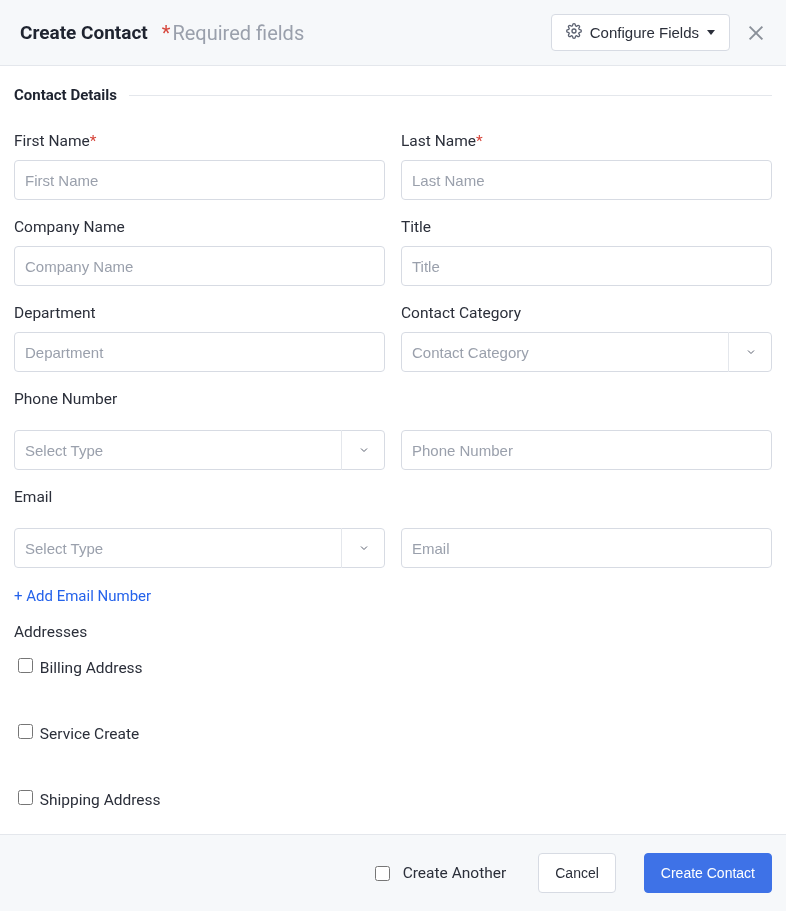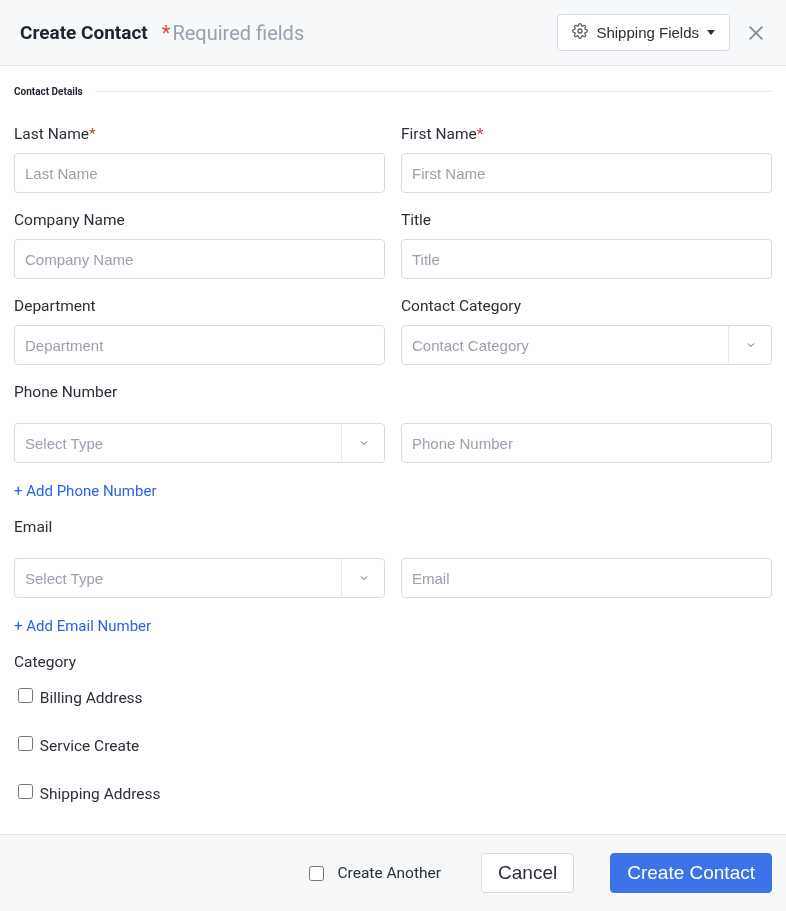--- a/index.html
+++ b/index.html
@@ -11,45 +11,45 @@
   .req-note .ast { color:#d6443a; margin-right:2px; }
   .spacer { flex:1; }
   .config-btn { display:flex; align-items:center; gap:8px; background:#fff; border:1px solid #d7dbe3; border-radius:4px; padding:8px 14px; font-size:15px; color:#2b2f3a; cursor:pointer; }
   .config-btn .caret { width:0;height:0;border-left:4px solid transparent;border-right:4px solid transparent;border-top:5px solid #2b2f3a; }
   .close { margin-left:16px; width:20px; height:20px; position:relative; cursor:pointer; }
   .close::before, .close::after { content:""; position:absolute; left:9px; top:1px; width:2px; height:18px; background:#8a9099; }
   .close::before { transform:rotate(45deg); }
   .close::after  { transform:rotate(-45deg); }
 
   .body { flex:1; overflow:auto; padding:20px 14px 20px 14px; }
-  .section-title { font-size:10px; font-weight:700; color:#1f2430; padding:0 0 6px 0; display:flex; align-items:center; }
+  .section-title { font-size:15px; font-weight:700; color:#1f2430; padding:0 0 6px 0; display:flex; align-items:center; }
   .section-rule { flex:1; height:1px; background:#e4e7ec; margin-left:12px; }
 
   .grid { display:grid; grid-template-columns:1fr 1fr; column-gap:16px; row-gap:18px; margin-top:22px; }
   .field label { display:block; font-size:15.5px; color:#2b2f3a; margin-bottom:10px; }
   .req-ast { color:#d6443a; }
   .ctrl { width:100%; height:40px; border:1px solid #d7dbe3; border-radius:4px; background:#fff; font-size:15px; color:#1f2430; padding:0 10px; }
   .ctrl::placeholder { color:#9aa0ac; }
   .select { position:relative; }
   .select .ctrl { padding-right:44px; color:#9aa0ac; text-align:left; cursor:pointer; }
   .select .chev-wrap { position:absolute; right:0; top:0; height:40px; width:44px; border-left:1px solid #e4e7ec; display:flex; align-items:center; justify-content:center; pointer-events:none;}
   .chev { width:12px; height:12px; }
   .chev svg { display:block; }
 
   .full { grid-column:1 / span 2; }
   .link { color:#2563eb; font-size:15px; cursor:pointer; user-select:none; }
 
   .check-row { display:flex; align-items:center; gap:10px; font-size:15.5px; color:#2b2f3a; }
   .check-row input[type=checkbox]{ width:15px; height:15px; accent-color:#2b2f3a; cursor:pointer;}
 
-  .addr-list { display:flex; flex-direction:column; gap:16px; margin-top:14px; }
+  .addr-list { display:flex; flex-direction:column; gap:34px; margin-top:14px; }
 
-  .footer { background:#f6f8fa; border-top:1px solid #e4e7ec; padding:18px 14px; display:flex; align-items:center; justify-content:flex-end; gap:36px; }
+  .footer { background:#f6f8fa; border-top:1px solid #e4e7ec; padding:18px 14px; display:flex; align-items:center; justify-content:flex-end; gap:28px; }
   .footer .check-row { margin-right:4px; }
-  .btn { height:40px; padding:0 16px; border-radius:4px; font-size:19px; cursor:pointer; }
+  .btn { height:40px; padding:0 16px; border-radius:4px; font-size:14px; cursor:pointer; }
   .btn-secondary { background:#fff; border:1px solid #d7dbe3; color:#2b2f3a; }
   .btn-primary { background:#3e72e7; border:1px solid #3e72e7; color:#fff; }
 
   .gear svg, .chev svg { stroke:#5b6170; }
 </style>
 </head>
 <body>
 
 <div class="modal">
 
@@ -57,41 +57,41 @@
     <div class="header-title">Create Contact</div>
     <div class="req-note"><span class="ast">*</span><span>Required fields</span></div>
     <div class="spacer"></div>
     <button class="config-btn">
       <span class="gear">
         <svg width="16" height="16" viewBox="0 0 24 24" fill="none" stroke="#3a3f4a" stroke-width="2">
             <circle cx="12" cy="12" r="3"></circle>
             <path d="M19.4 15a1.7 1.7 0 0 0 .34 1.87l.06.06a2 2 0 1 1-2.83 2.83l-.06-.06a1.7 1.7 0 0 0-1.87-.34 1.7 1.7 0 0 0-1 1.56V21a2 2 0 0 1-4 0v-.09a1.7 1.7 0 0 0-1-1.56 1.7 1.7 0 0 0-1.87.34l-.06.06a2 2 0 1 1-2.83-2.83l.06-.06a1.7 1.7 0 0 0 .34-1.87 1.7 1.7 0 0 0-1.56-1H3a2 2 0 0 1 0-4h.09a1.7 1.7 0 0 0 1.56-1 1.7 1.7 0 0 0-.34-1.87l-.06-.06a2 2 0 1 1 2.83-2.83l.06.06a1.7 1.7 0 0 0 1.87.34H9a1.7 1.7 0 0 0 1-1.56V3a2 2 0 0 1 4 0v.09a1.7 1.7 0 0 0 1 1.56 1.7 1.7 0 0 0 1.87-.34l.06-.06a2 2 0 1 1 2.83 2.83l-.06.06a1.7 1.7 0 0 0-.34 1.87V9a1.7 1.7 0 0 0 1.56 1H21a2 2 0 0 1 0 4h-.09a1.7 1.7 0 0 0-1.56 1z"></path>
           </svg>
       </span>
-      <span>Shipping Fields</span>
+      <span>Configure Fields</span>
       <span class="caret"></span>
     </button>
     <div class="close"></div>
   </div>
 
   <div class="body">
     <div class="section-title">
       <span>Contact Details</span>
         <div class="section-rule"></div>
     </div>
 
     <div class="grid">
 
       <div class="field">
+        <label><span>First Name</span><span class="req-ast">*</span></label>
+        <input class="ctrl" placeholder="First Name" style="">
+      </div>
+      <div class="field">
         <label><span>Last Name</span><span class="req-ast">*</span></label>
         <input class="ctrl" placeholder="Last Name" style="">
-      </div>
-      <div class="field">
-        <label><span>First Name</span><span class="req-ast">*</span></label>
-        <input class="ctrl" placeholder="First Name" style="">
       </div>
 
       <div class="field">
         <label>Company Name</label>
         <input class="ctrl" placeholder="Company Name" style="">
       </div>
       <div class="field">
         <label>Title</label>
         <input class="ctrl" placeholder="Title" style="">
       </div>
@@ -125,23 +125,20 @@
                 <svg width="12" height="12" viewBox="0 0 24 24" fill="none" stroke="#8a9099" stroke-width="2">
                   <polyline points="6 9 12 15 18 9"></polyline>
                 </svg>
               </span>
             </span>
         </div>
       </div>
       <div class="field">
         <input class="ctrl" placeholder="Phone Number" style="">
       </div>
-      <div class="full">
-        <span class="link">+ Add Phone Number</span>
-      </div>
 
       <div class="field full" style="margin-bottom:-6px;">
         <label>Email</label>
       </div>
       <div class="field">
         <div class="select">
           <button type="button" class="ctrl">Select Type</button>
           <span class="chev-wrap">
               <span class="chev">
                 <svg width="12" height="12" viewBox="0 0 24 24" fill="none" stroke="#8a9099" stroke-width="2">
@@ -152,21 +149,21 @@
         </div>
       </div>
       <div class="field">
         <input class="ctrl" placeholder="Email" style="">
       </div>
       <div class="full">
         <span class="link">+ Add Email Number</span>
       </div>
 
       <div class="field full">
-        <label>Category</label>
+        <label>Addresses</label>
         <div class="addr-list">
           <label class="check-row">
             <input type="checkbox" style="">
             <span>Billing Address</span>
           </label>
           <label class="check-row">
             <input type="checkbox" style="">
             <span>Service Create</span>
           </label>
           <label class="check-row">

